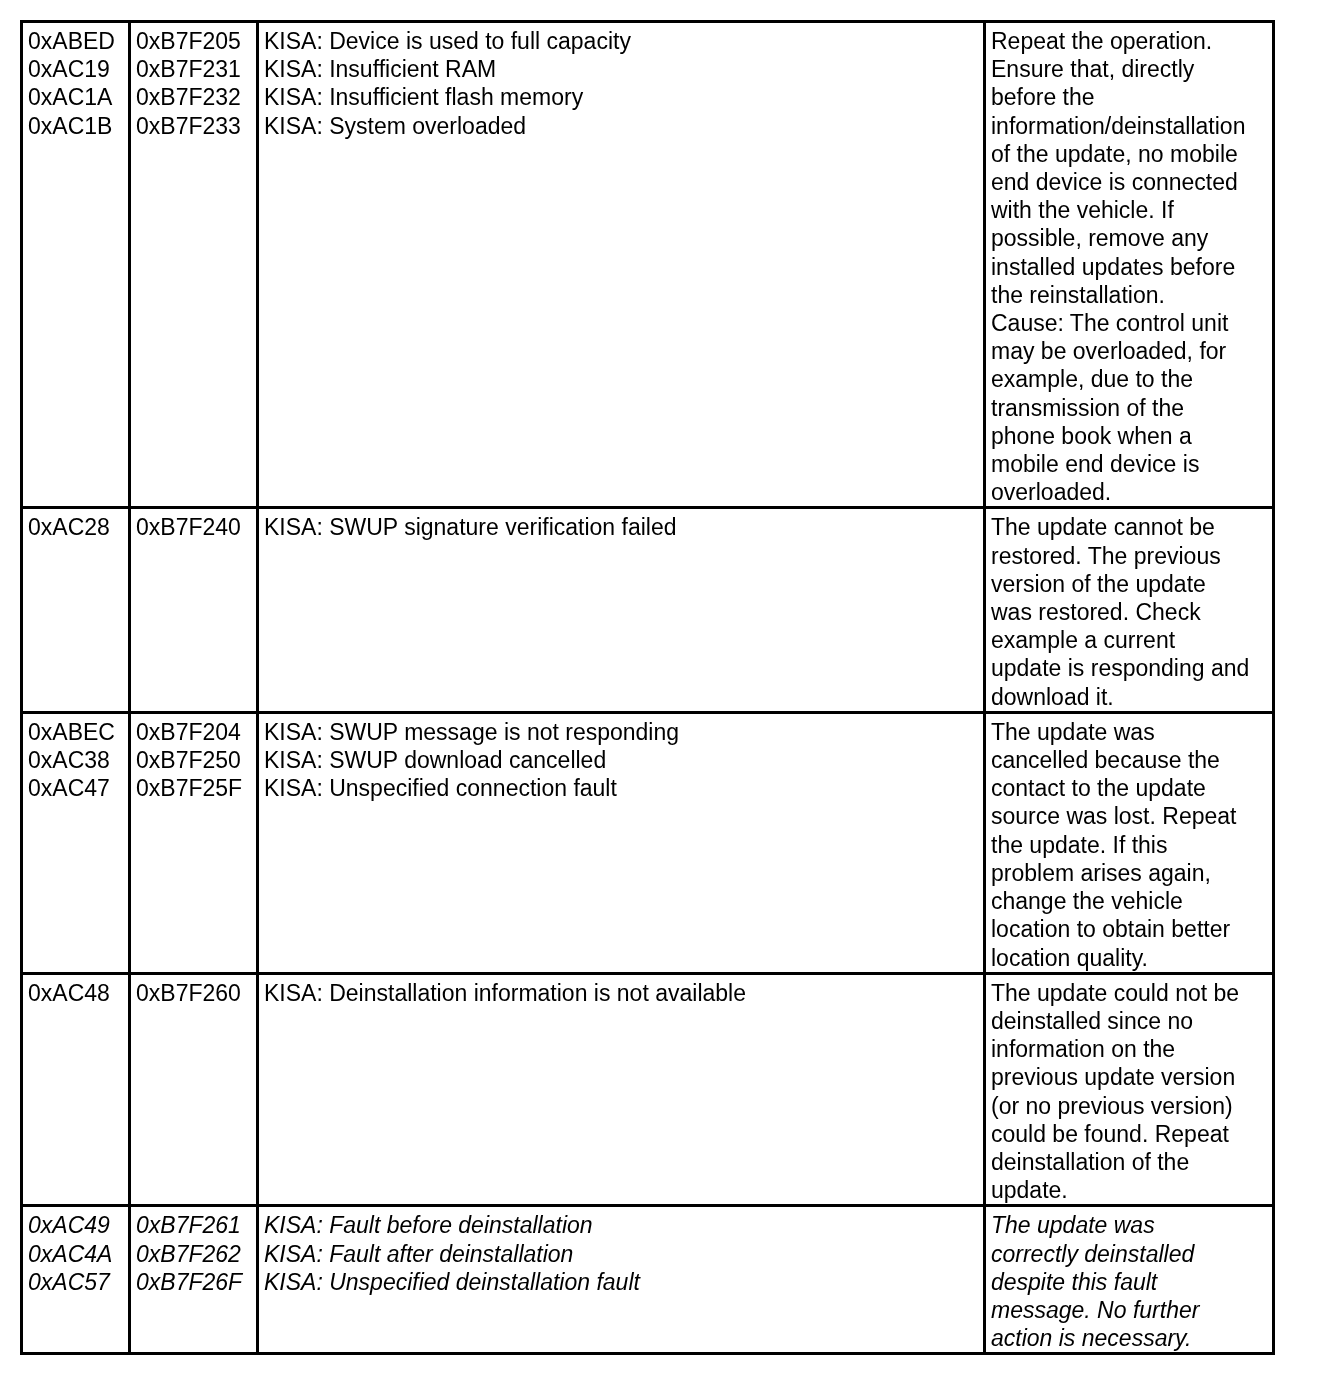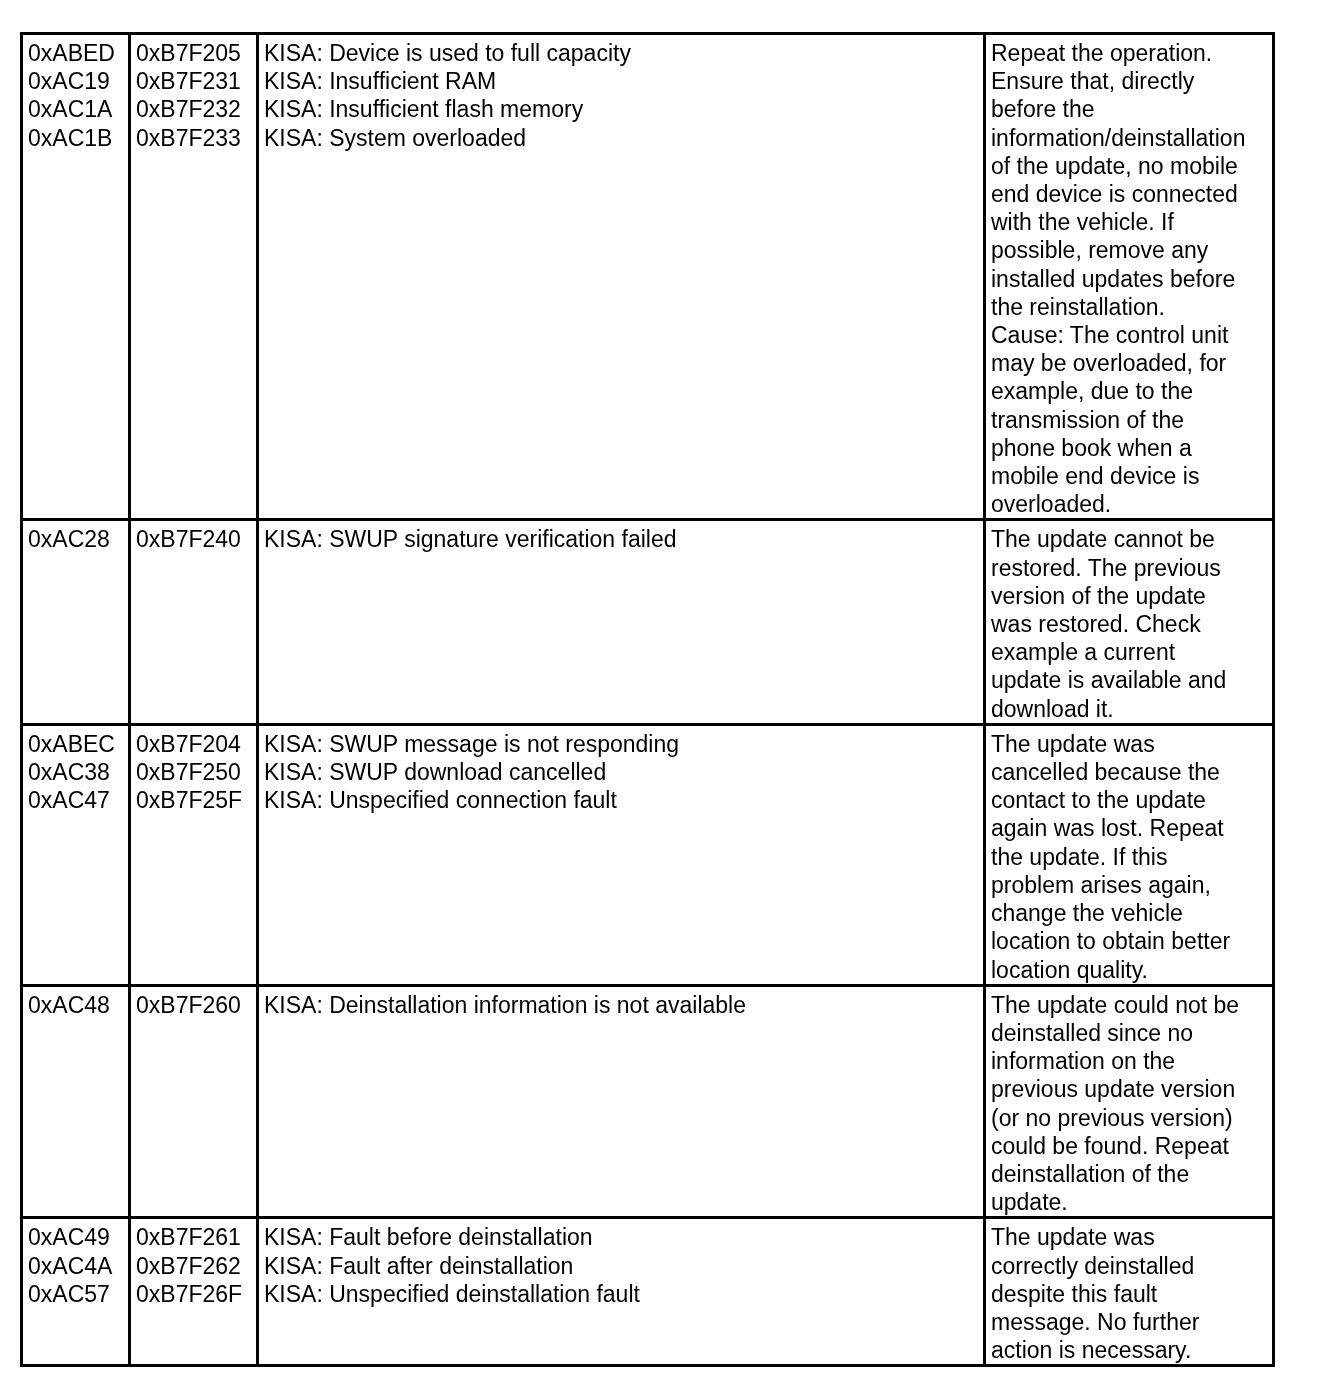--- a/index.html
+++ b/index.html
@@ -6,38 +6,37 @@
     body { width: 1328px; height: 1384px; position: relative; overflow: hidden; }
     .tbl {
       position: absolute; left: 20px; top: 20px;
       width: 1228px;
       border-collapse: collapse;
       table-layout: fixed;
       font-family: "Liberation Sans", sans-serif;
       font-size: 23px;
       line-height: 28.2px;
       color: #000;
-      margin-top: 12px;
     }
     .tbl td {
       border: 3.5px solid #000;
       vertical-align: top;
       padding: 4px 4px 0 5px;
       overflow: hidden;
     }
     .c1 { width: 108px; }
     .c2 { width: 128px; }
     .c3 { width: 727px; }
     .c4 { width: 289px; }
     .line { display: block; white-space: nowrap; }
     .r1 { height: 484px; }
     .r2 { height: 199px; }
     .r3 { height: 257px; }
     .r4 { height: 228px; }
-    .r5 { height: 143px; }
+    .r5 { height: 143px; font-style: italic; }
   </style>
 </head>
 <body>
 
 <table class="tbl">
   <colgroup>
     <col class="c1">
       <col class="c2">
       <col class="c3">
       <col class="c4">
@@ -92,21 +91,21 @@
       </td>
       <td>
         <span class="line">KISA: SWUP signature verification failed</span>
       </td>
       <td>
         <span class="line">The update cannot be</span>
         <span class="line">restored. The previous</span>
         <span class="line">version of the update</span>
         <span class="line">was restored. Check</span>
         <span class="line">example a current</span>
-        <span class="line">update is available and</span>
+        <span class="line">update is responding and</span>
         <span class="line">download it.</span>
       </td>
     </tr>
 
     <tr class="r3">
       <td>
         <span class="line">0xABEC</span>
         <span class="line">0xAC38</span>
         <span class="line">0xAC47</span>
       </td>
@@ -117,21 +116,21 @@
       </td>
       <td>
         <span class="line">KISA: SWUP message is not responding</span>
         <span class="line">KISA: SWUP download cancelled</span>
         <span class="line">KISA: Unspecified connection fault</span>
       </td>
       <td>
         <span class="line">The update was</span>
         <span class="line">cancelled because the</span>
         <span class="line">contact to the update</span>
-        <span class="line">again was lost. Repeat</span>
+        <span class="line">source was lost. Repeat</span>
         <span class="line">the update. If this</span>
         <span class="line">problem arises again,</span>
         <span class="line">change the vehicle</span>
         <span class="line">location to obtain better</span>
         <span class="line">location quality.</span>
       </td>
     </tr>
 
     <tr class="r4">
       <td>

